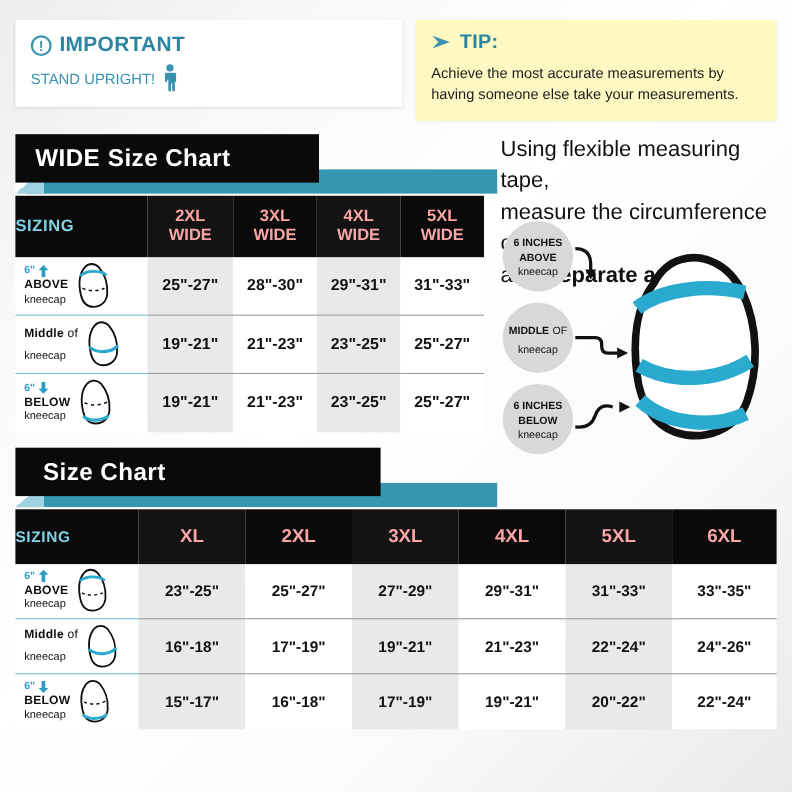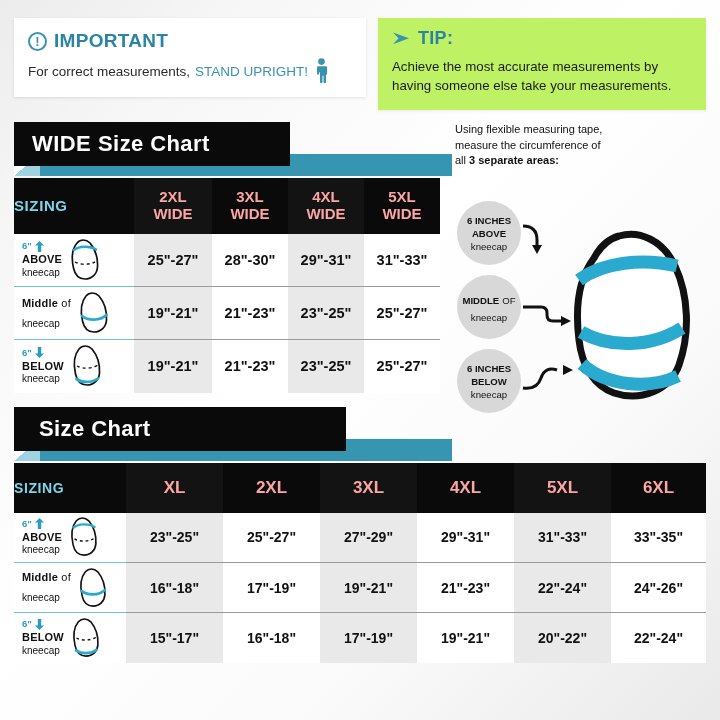--- a/index.html
+++ b/index.html
@@ -29,21 +29,21 @@
     display:flex; align-items:center; justify-content:center;
     font-size:13px; font-weight:bold; color:#3a93ae; line-height:1;
     flex:none;
   }
   .imp-title { color:#2b85a2; font-size:19px; font-weight:bold; letter-spacing:.3px; }
   .imp-sub { margin-top:6px; font-size:13.5px; color:#2b2b2b; display:flex; align-items:center; gap:5px; }
   .imp-sub .hi { color:#3a93ae; }
   .person { flex:none; }
 
   .card-tip {
-    background:#bef264;
+    background:#fef9c3;
     width:328px;
     margin-left:12px;
     padding:10px 12px 14px 14px;
     box-shadow:0 1px 3px rgba(0,0,0,.08);
   }
   .tip-head { display:flex; align-items:center; gap:7px; }
   .tip-arrow { flex:none; }
   .tip-title { color:#2b85a2; font-size:18px; font-weight:bold; letter-spacing:.3px; }
   .tip-body { margin-top:8px; font-size:13.3px; line-height:1.45; color:#1d1d1d; }
 
@@ -96,21 +96,21 @@
   
   .std-table { width:692px; margin-left:14px; }
   .std-table thead td { height:50px; font-size:17px; }
   .std-table tbody td { height:50px; font-size:14px; }
   .std-table thead td.sizing-cell { font-size:14px; }
 
   
   .illus {
     position:absolute; left:455px; top:122px; width:258px; height:292px;
   }
-  .illus-text { font-size:11px; line-height:1.42; color:#111; }
+  .illus-text { font-size:20px; line-height:1.42; color:#111; }
   .illus-text b { font-weight:bold; }
   .illus-svg { position:absolute; left:-4px; top:78px; }
 
   .dot { fill:#d8d8d8; }
   .dotlabel { font-family:"Liberation Sans", sans-serif; fill:#111; text-anchor:middle; }
   .dl-b { font-weight:bold; font-size:9.6px; }
   .dl-n { font-weight:normal; font-size:9.6px; }
 </style>
 </head>
 <body>
@@ -118,21 +118,20 @@
 <div class="notes">
 
   <div class="card-important">
     <div class="imp-head">
       <span class="circ-excl">
         <span>!</span>
       </span>
       <span class="imp-title">IMPORTANT</span>
     </div>
     <div class="imp-sub">
-      <span>For correct measurements,</span>
       <span class="hi">STAND UPRIGHT!</span>
       <svg class="person" width="17" height="26" viewBox="0 0 17 26">
         <circle cx="8.5" cy="3.6" r="3.3" fill="#3a93ae"></circle>
         <path d="M4.2 8.2h8.6a1.3 1.3 0 0 1 1.3 1.3v6.2a1 1 0 0 1-2 0v-1.1H13v9.4a1.25 1.25 0 0 1-2.5 0v-6.2h-1v6.2a1.25 1.25 0 0 1-2.5 0v-9.4H6v1.1a1 1 0 0 1-2 0V9.5a1.3 1.3 0 0 1 1.2-1.3z" fill="#3a93ae"></path>
       </svg>
     </div>
   </div>
 
   <div class="card-tip">
     <div class="tip-head">

